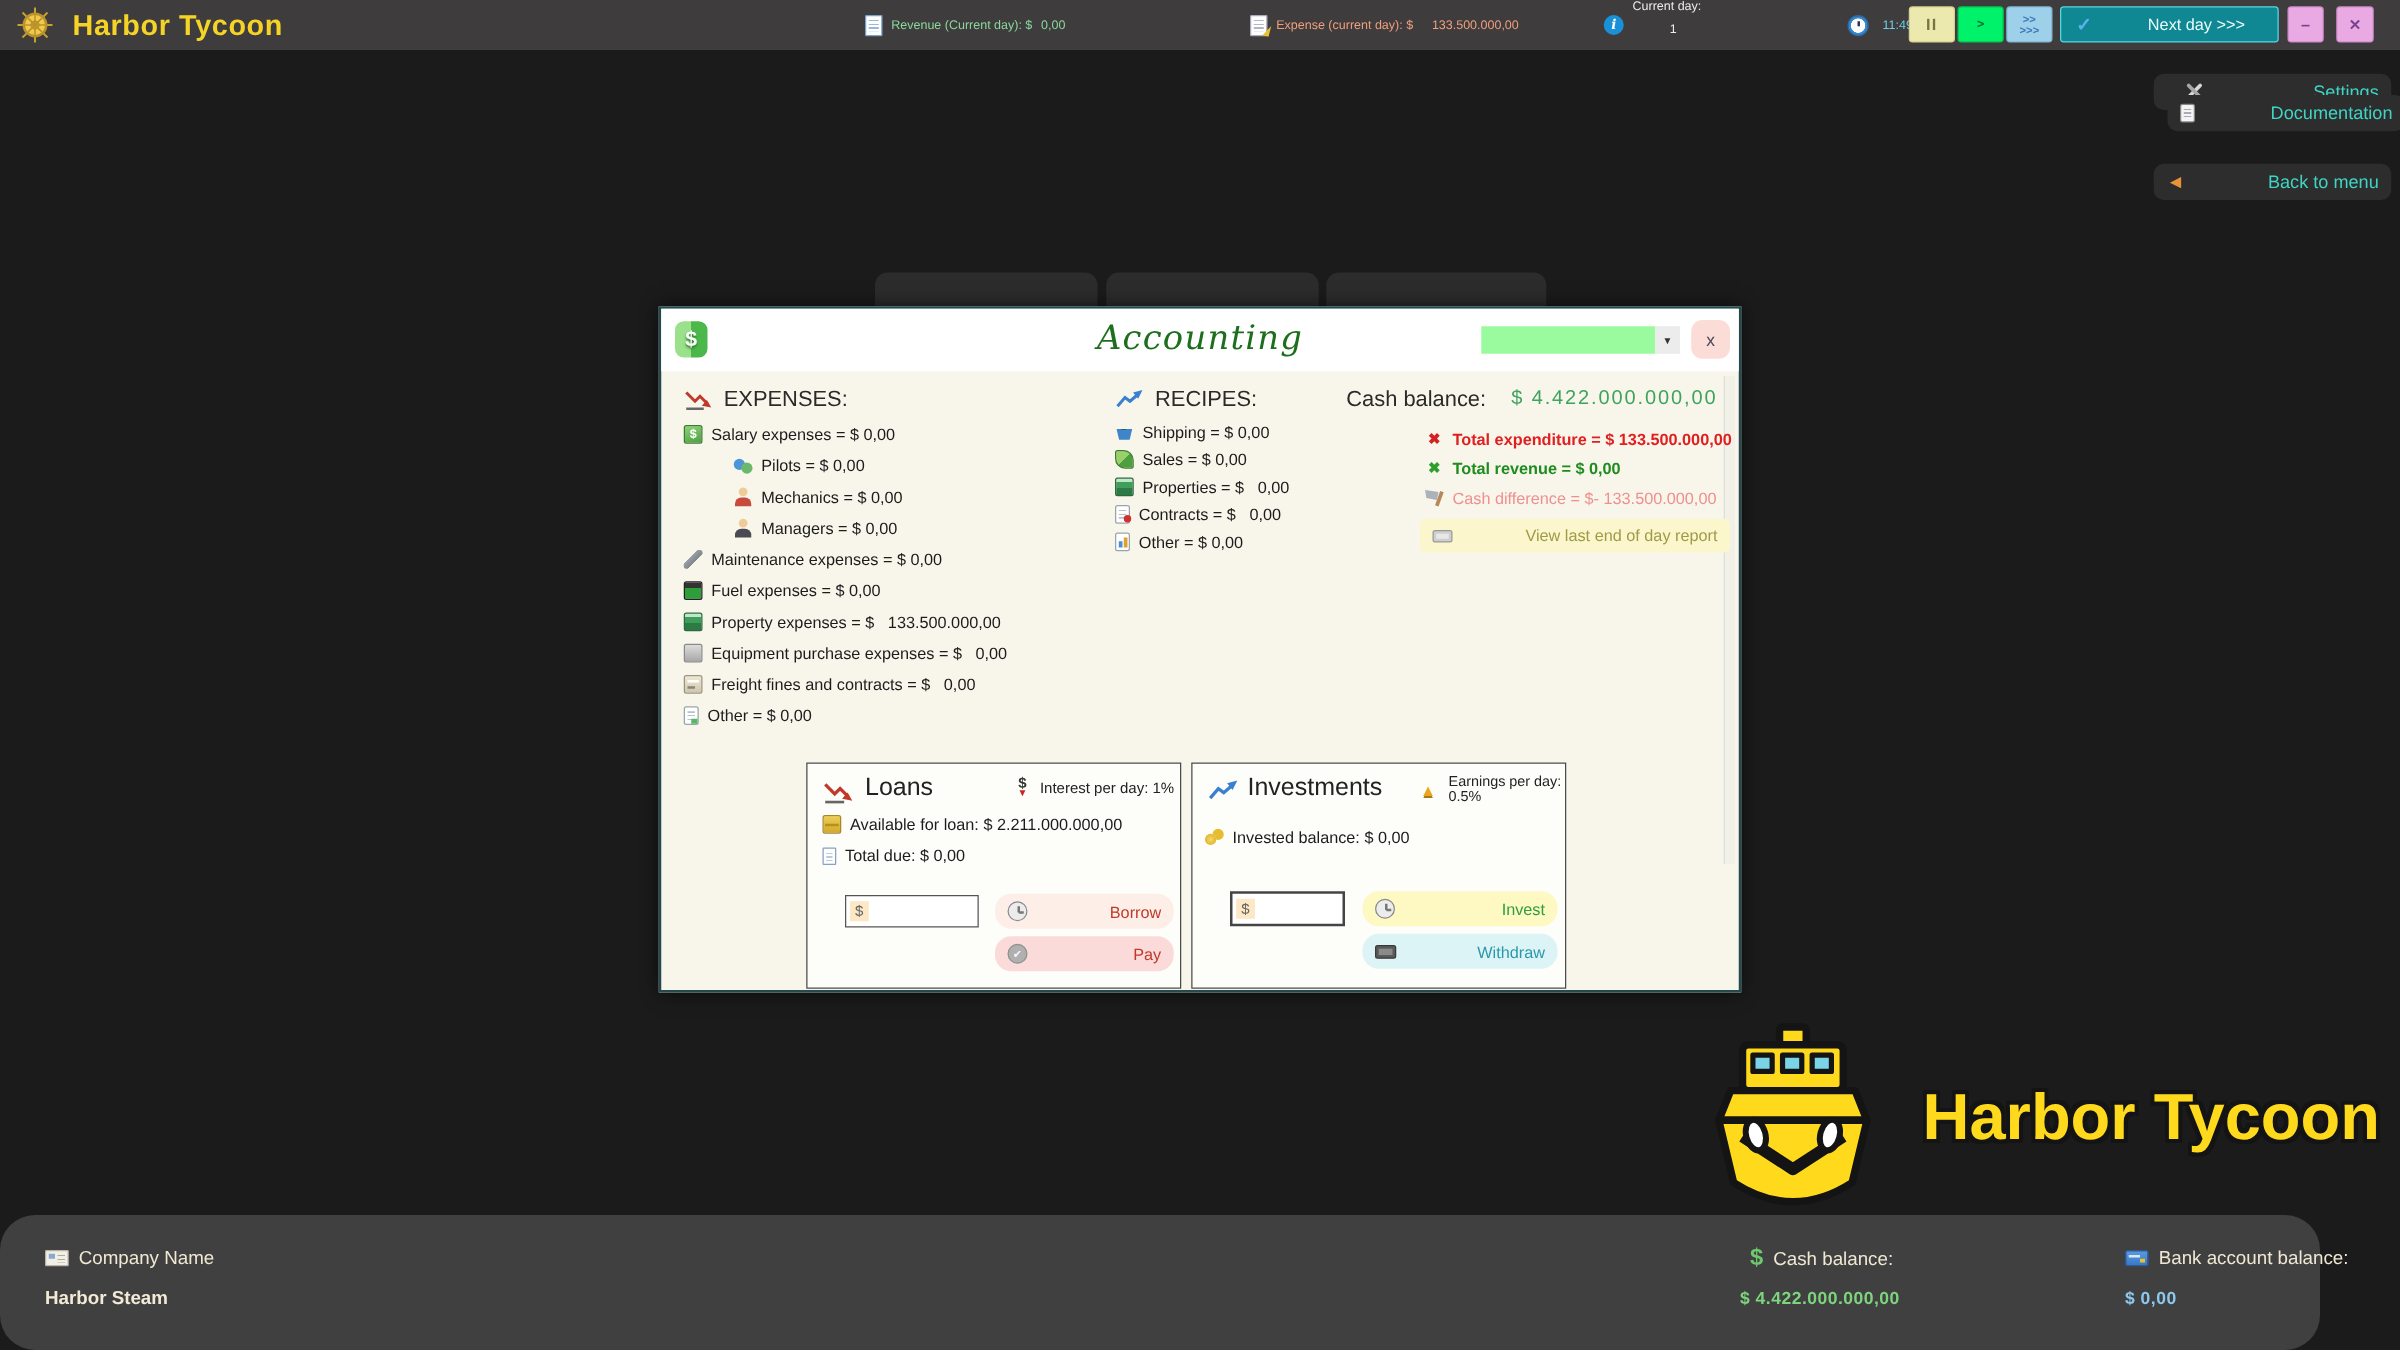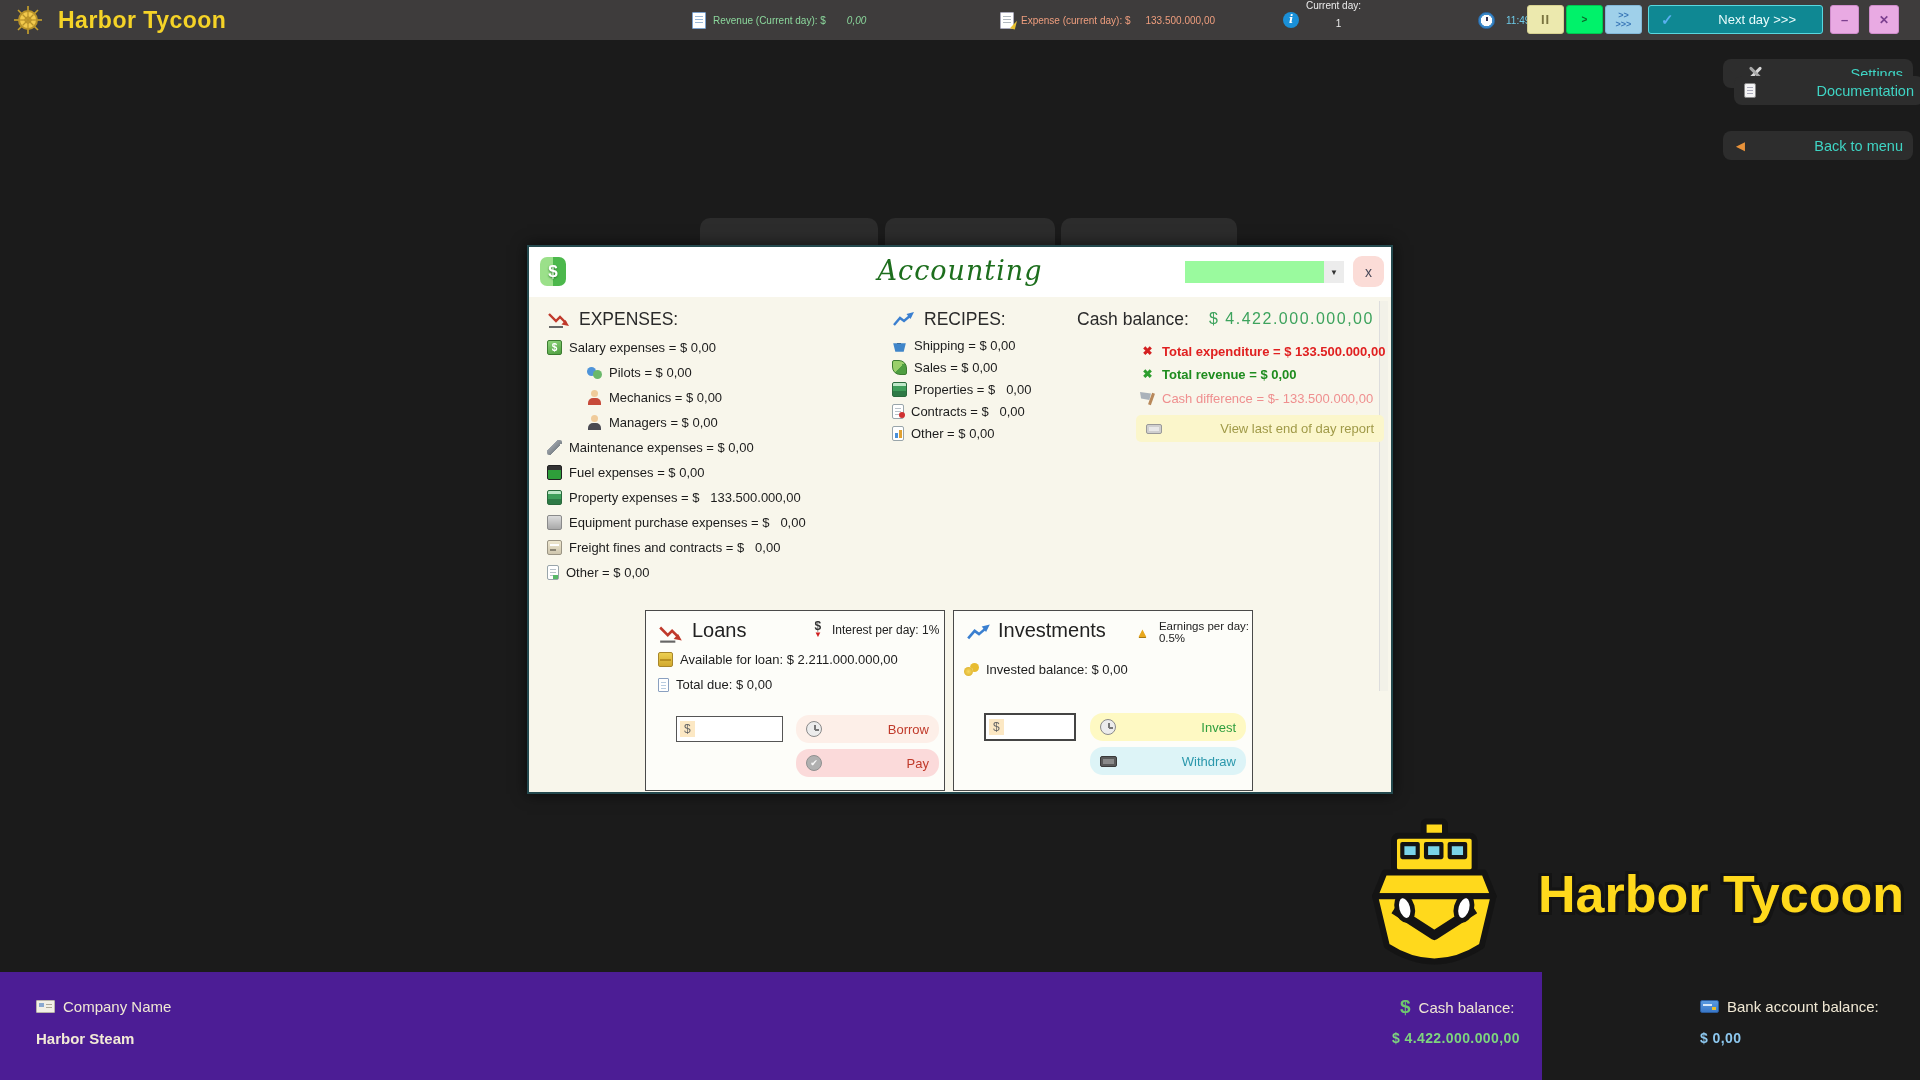--- a/index.html
+++ b/index.html
@@ -34,21 +34,21 @@
   #report-btn .lbl{margin-left:auto;}
   .panel{position:absolute;top:363px;width:300px;height:181px;background:#fdfdf9;border:1px solid #4a4a4a;box-sizing:border-box;}
   .panel-title{position:absolute;font-size:20px;color:#222;}
   .panel-sub{position:absolute;font-size:12px;color:#222;display:flex;align-items:center;gap:5px;}
   .panel-row{position:absolute;display:flex;align-items:center;font-size:13px;color:#1c1c1c;}
   .inputbox{position:absolute;height:26px;background:#fff;border:1px solid #555;display:flex;align-items:center;padding:2px 3px;box-sizing:border-box;}
   .inputbox .pfx{background:#fce8c4;color:#666;font-size:12px;padding:1px 4px;}
   .pbtn{position:absolute;height:28px;border-radius:13px;display:flex;align-items:center;padding:0 10px;box-sizing:border-box;font-size:13px;}
   .pbtn .lbl{margin-left:auto;}
   
-  #bottombar{position:absolute;left:0;top:972px;width:1542px;height:108px;background:#4c1d95;}
+  #bottombar{position:absolute;left:0;top:972px;width:1856px;height:108px;background:#404040;border-radius:28px;}
   .bb-item{position:absolute;display:flex;align-items:center;gap:8px;color:#f0e8d4;font-size:15px;white-space:nowrap;}
   
   #logo-text{position:absolute;left:1538px;top:864px;font-size:52px;font-weight:800;color:#ffd91c;letter-spacing:0px;
     text-shadow:-3px -3px 0 #141414,3px -3px 0 #141414,-3px 3px 0 #141414,3px 3px 0 #141414,0 -3px 0 #141414,0 3px 0 #141414,-3px 0 0 #141414,3px 0 0 #141414;}
   
   .ico{display:inline-block;width:15px;height:15px;margin-right:7px;position:relative;flex:none;border-radius:2px;box-sizing:border-box;}
   .ico::before,.ico::after{position:absolute;content:"";}
   .ico-money{background:linear-gradient(160deg,#8ed47a,#4e9e40);border:1px solid #3c7c30;}
   .ico-money::before{content:"$";color:#fff;font:700 10px/13px "Liberation Sans",sans-serif;width:100%;text-align:center;}
   .ico-people{border-radius:0;}
@@ -141,21 +141,21 @@
         <line x1="9.5" y1="9.5" x2="20.5" y2="20.5"></line>
           <line x1="9.5" y1="20.5" x2="20.5" y2="9.5"></line>
       </g>
     </svg>
   </span>
   <span id="game-title" class="tb-item">Harbor Tycoon</span>
 
   <span class="tb-item" style="left:692px;color:#8bd79c;">
     <span class="ico ico-docblue" style="margin:0;"></span>
     <span>Revenue (Current day): $</span>
-    <span style="margin-left:14px;font-style:italic;">0,00</span>
+    <span style="">0,00</span>
   </span>
 
   <span class="tb-item" style="left:1000px;color:#ef9e7e;">
     <span class="ico ico-docpencil" style="margin:0;"></span>
     <span>Expense (current day): $</span>
     <span style="margin-left:8px;">133.500.000,00</span>
   </span>
 
   <span class="tb-item" style="left:1283px;">
       <span class="ico ico-info"></span>

